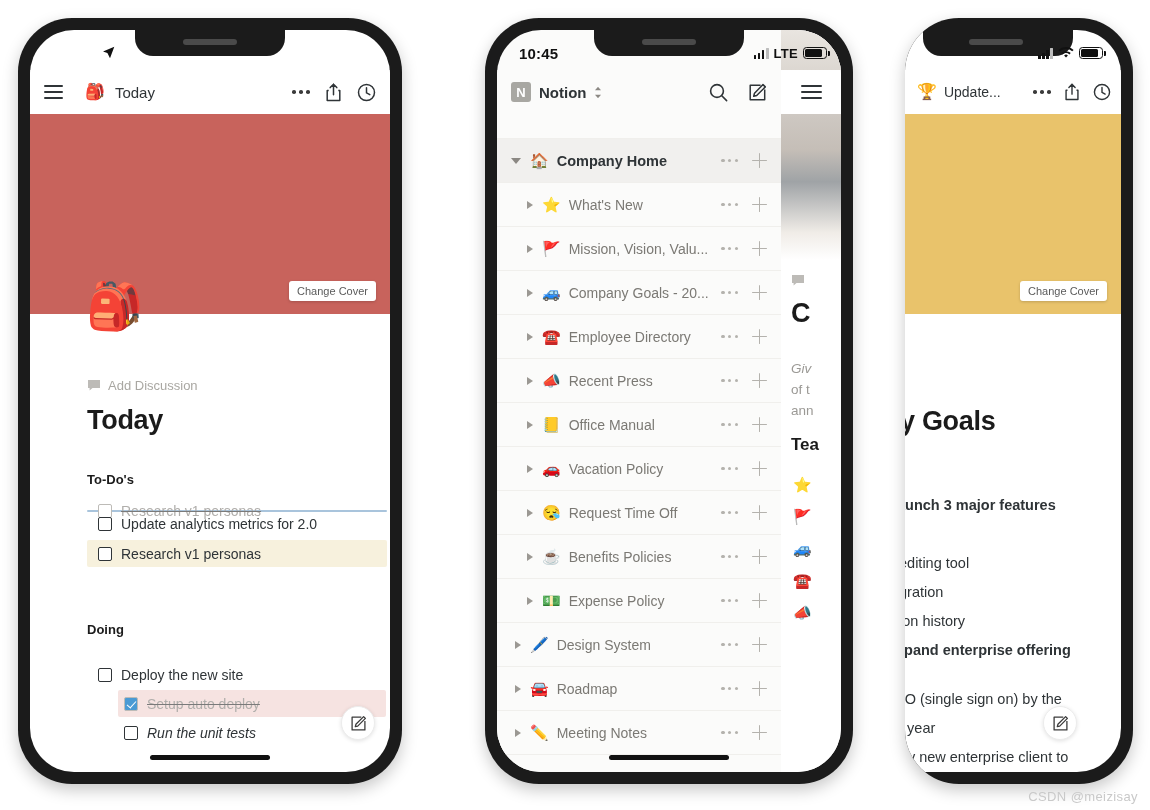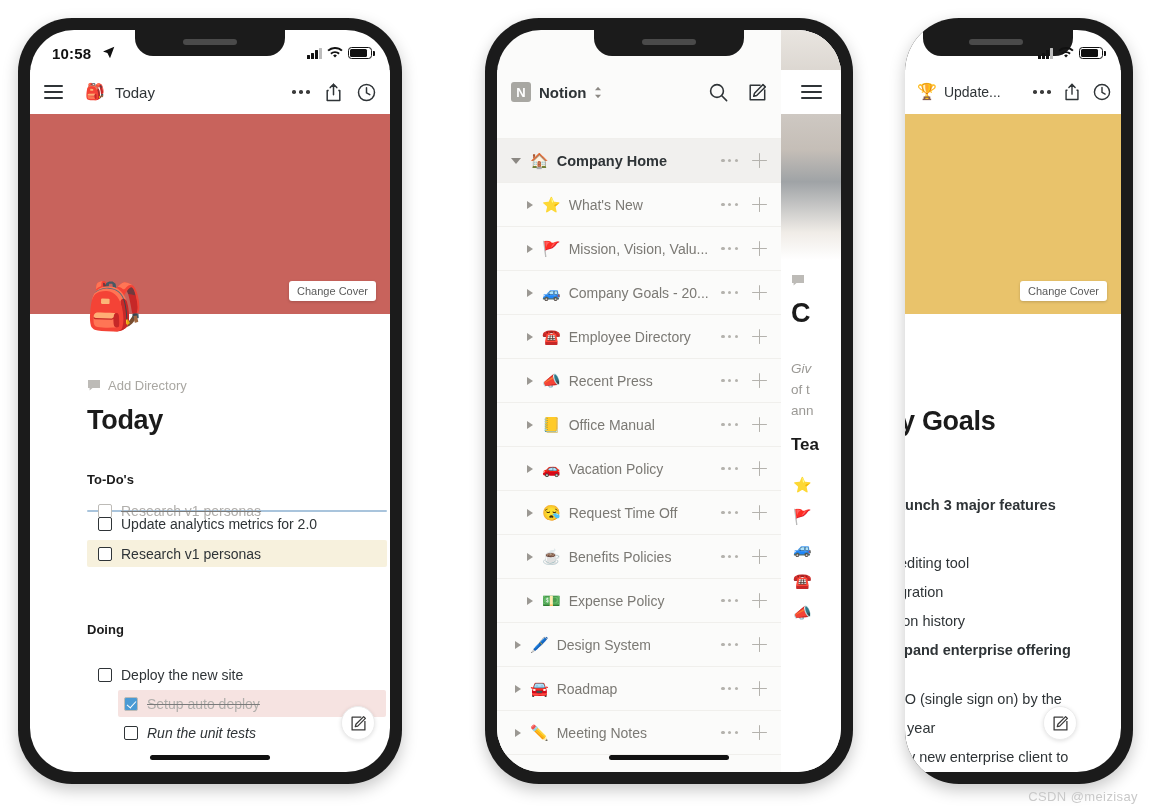--- a/index.html
+++ b/index.html
@@ -236,39 +236,20 @@
 
 <div id="stage">
 
   <div class="phone" style="left:18px; top:18px; width:384px; height:766px;">
     <div class="screen" style="left:12px; top:12px; width:360px; height:742px; border-radius:44px;">
 
       <div class="notch" style="width:150px; height:26px;">
         <div class="speaker" style="top:9px;"></div>
       </div>
 
-      <div class="statusbar">
-        <div class="sb-time">10:58</div>
-        <div class="sb-right">
-          <span class="sig">
-              <i></i>
-              <i></i>
-              <i></i>
-              <i></i>
-            </span>
-          <svg class="ico" width="16" height="12" viewBox="0 0 16 12">
-            <path d="M8 10.6 6.1 8.5a2.8 2.8 0 0 1 3.8 0z" fill="#111"></path>
-            <path d="M8 6.1c-1.3 0-2.5.5-3.4 1.3L3.3 6.1A6.7 6.7 0 0 1 8 4.2c1.8 0 3.5.7 4.7 1.9l-1.3 1.3A4.8 4.8 0 0 0 8 6.1z" fill="#111"></path>
-            <path d="M8 1.9c-2.4 0-4.6.9-6.2 2.4L.4 3A10.8 10.8 0 0 1 8 0c3 0 5.7 1.2 7.6 3l-1.4 1.3A8.8 8.8 0 0 0 8 1.9z" fill="#111"></path>
-          </svg>
-          <span class="batt">
-              <b></b>
-            </span>
-        </div>
-      </div>
 
       <svg class="ico" style="position:absolute; left:72px; top:16px; z-index:46;" width="13" height="13" viewBox="0 0 13 13">
         <path d="M12.3.7 1 5.5l4.4 1.4L8 12.3z" fill="#111"></path>
       </svg>
 
       <div class="navbar" style="top:40px;">
         <div class="nav-left">
           <div class="hamb">
               <span></span>
               <span></span>
@@ -297,21 +278,21 @@
       <div class="cover" style="top:84px; height:200px; background:#c8635c;">
         <div class="change-cover" style="right:14px; bottom:13px;">Change Cover</div>
       </div>
 
       <span class="page-emoji" style="left:56px; top:253px;">🎒</span>
 
       <div class="add-disc" style="left:57px; top:348px;">
         <svg class="ico" width="14" height="13" viewBox="0 0 14 13">
           <path d="M1 1h12v8H5.5L2.6 11.6V9H1z" fill="#bdbbb7"></path>
         </svg>
-        <span>Add Directory</span>
+        <span>Add Discussion</span>
       </div>
 
       <div class="page-title" style="left:57px; top:375px;">Today</div>
 
       <div class="sec-head" style="left:57px; top:442px;">To-Do's</div>
 
       <div class="drop-line" style="left:57px; top:480px; width:300px;"></div>
       <div class="todo ghost" style="left:68px; top:473px;">
         <span class="cb"></span>
         <span class="strike">Research v1 personas</span>
@@ -374,20 +355,35 @@
         <span class="peek-emoji" style="left:12px; top:479px;">🚩</span>
         <span class="peek-emoji" style="left:12px; top:511px;">🚙</span>
         <span class="peek-emoji" style="left:12px; top:543px;">☎️</span>
         <span class="peek-emoji" style="left:12px; top:575px;">📣</span>
       </div>
 
       <div class="notch" style="width:150px; height:26px;">
         <div class="speaker" style="top:9px;"></div>
       </div>
 
+      <div class="statusbar" style="padding-right:14px;">
+        <div class="sb-time">10:45</div>
+        <div class="sb-right">
+          <span class="sig">
+              <i></i>
+              <i></i>
+              <i></i>
+              <i></i>
+            </span>
+          <span class="lte">LTE</span>
+          <span class="batt">
+              <b></b>
+            </span>
+        </div>
+      </div>
 
       <div class="navbar faint" style="top:40px; right:60px;">
         <div class="sb-workspace">
           <span class="ws-badge">N</span>
           <span class="ws-name">Notion</span>
           <svg class="ico" width="8" height="13" viewBox="0 0 8 13">
             <path d="M4 .8 7 4.3H1z" fill="#8b8883"></path>
               <path d="M4 12.2 1 8.7h6z" fill="#8b8883"></path>
           </svg>
         </div>

